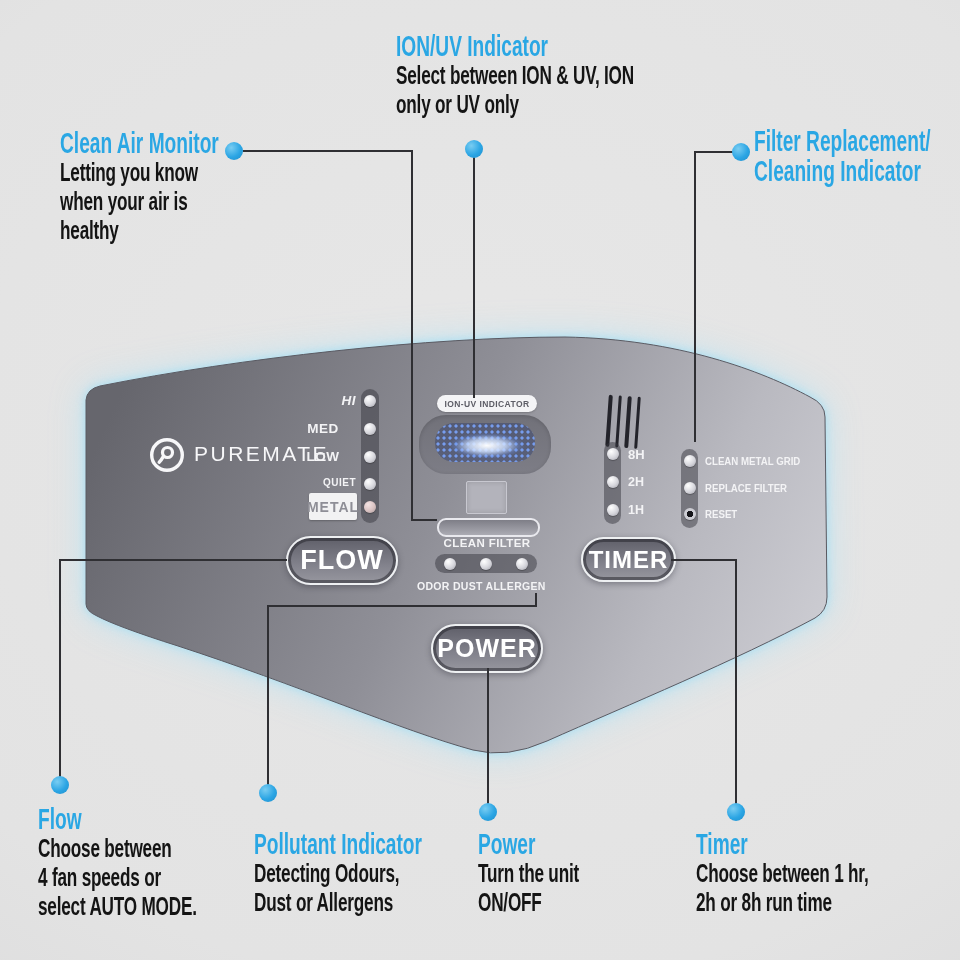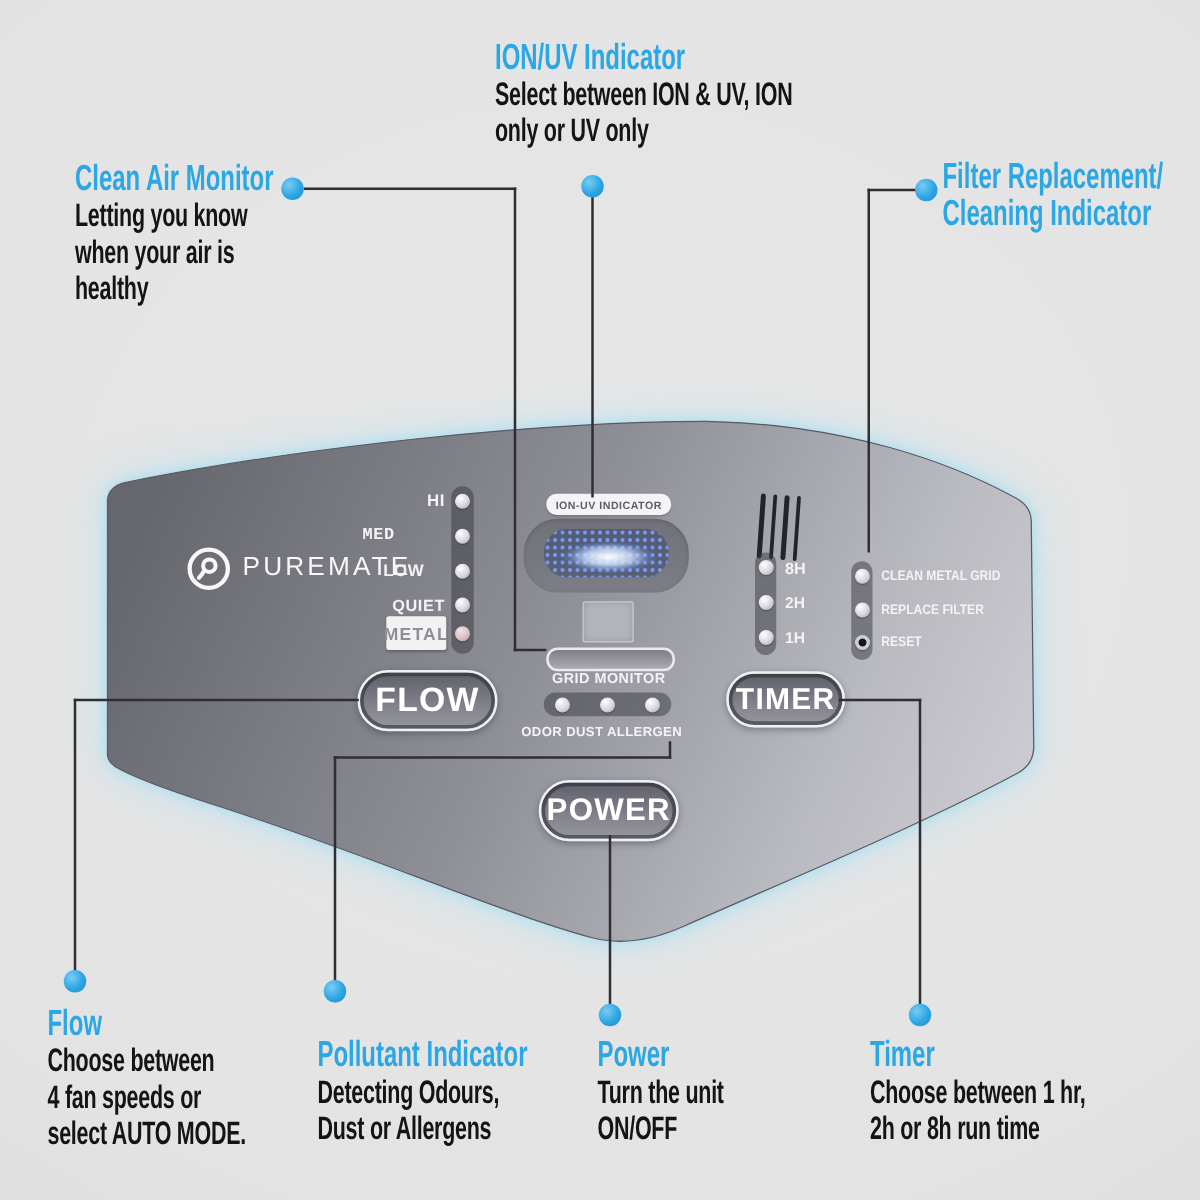--- a/index.html
+++ b/index.html
@@ -76,42 +76,42 @@
     <path d="M 86,604 L 86,400 Q 87,389 100,386 C 240,358 430,337 565,337 C 678,339 762,371 810,397 Q 825,404 825,417 L 827,597 Q 827,611 815,618 C 737,660 628,705 547,741 Q 507,759 473,750 C 403,731 295,684 178,646 Q 118,627 97,616 Q 86,611 86,604 Z" fill="url(#pg)" stroke="#5a5a62" stroke-width="1"></path>
   </svg>
 
   <svg class="abs" style="left:148px;top:436px;" width="38" height="38" viewBox="0 0 38 38">
     <circle cx="19" cy="19" r="15.3" fill="none" stroke="#f7f7f9" stroke-width="3.4"></circle>
     <circle cx="19.5" cy="16.5" r="5" fill="none" stroke="#f7f7f9" stroke-width="3.2"></circle>
     <path d="M 15.6,20.2 Q 13.2,24.4 11.2,26.2" fill="none" stroke="#f7f7f9" stroke-width="3.4" stroke-linecap="round"></path>
   </svg>
   <span class="logo-text">PUREMATE</span>
 
-  <div class="panel-label" style="left:290px;top:393px;width:66px;text-align:right;font-size:13.5px;letter-spacing:.5px;">HI</div>
-  <div class="panel-label" style="left:290px;top:421px;width:66px;text-align:left;font-size:13.5px;letter-spacing:.5px;font-family:Liberation Mono, monospace;">MED</div>
+  <div class="panel-label" style="left:290px;top:393px;width:66px;text-align:right;font-size:13.5px;letter-spacing:.5px;font-style:italic;">HI</div>
+  <div class="panel-label" style="left:290px;top:421px;width:66px;text-align:center;font-size:13.5px;letter-spacing:.5px;">MED</div>
   <div class="panel-label" style="left:290px;top:449px;width:66px;text-align:center;font-size:13.5px;letter-spacing:.5px;">LOW</div>
-  <div class="panel-label" style="left:290px;top:477px;width:66px;text-align:right;font-size:13px;letter-spacing:.5px;">QUIET</div>
+  <div class="panel-label" style="left:290px;top:477px;width:66px;text-align:right;font-size:10px;letter-spacing:.5px;">QUIET</div>
   <div class="auto-box">METAL</div>
 
   <div class="track" style="left:361px;top:389px;width:18px;height:134px;">
     <span class="led" style="left:3px;top:6px;"></span>
     <span class="led" style="left:3px;top:34px;"></span>
     <span class="led" style="left:3px;top:62px;"></span>
     <span class="led" style="left:3px;top:89px;"></span>
     <span class="led warm" style="left:3px;top:112px;"></span>
   </div>
 
   <div class="ionuv-pill">ION-UV INDICATOR</div>
   <div class="display">
     <div class="matrix"></div>
   </div>
   <div class="sensor-square"></div>
 
   <div class="slot"></div>
-  <div class="panel-label" style="left:427px;top:537px;width:120px;text-align:center;font-size:11.5px;letter-spacing:.4px;">GRID MONITOR</div>
+  <div class="panel-label" style="left:427px;top:537px;width:120px;text-align:center;font-size:11.5px;letter-spacing:.4px;">CLEAN FILTER</div>
   <div class="pollutant-bar">
     <span class="led" style="left:9px;top:3.5px;"></span>
     <span class="led" style="left:45px;top:3.5px;"></span>
     <span class="led" style="left:81px;top:3.5px;"></span>
   </div>
   <div class="panel-label" style="left:417px;top:580px;width:140px;text-align:left;font-size:10.5px;letter-spacing:.3px;">ODOR  DUST  ALLERGEN</div>
 
   <div class="grille">
     <span></span>
     <span></span>

